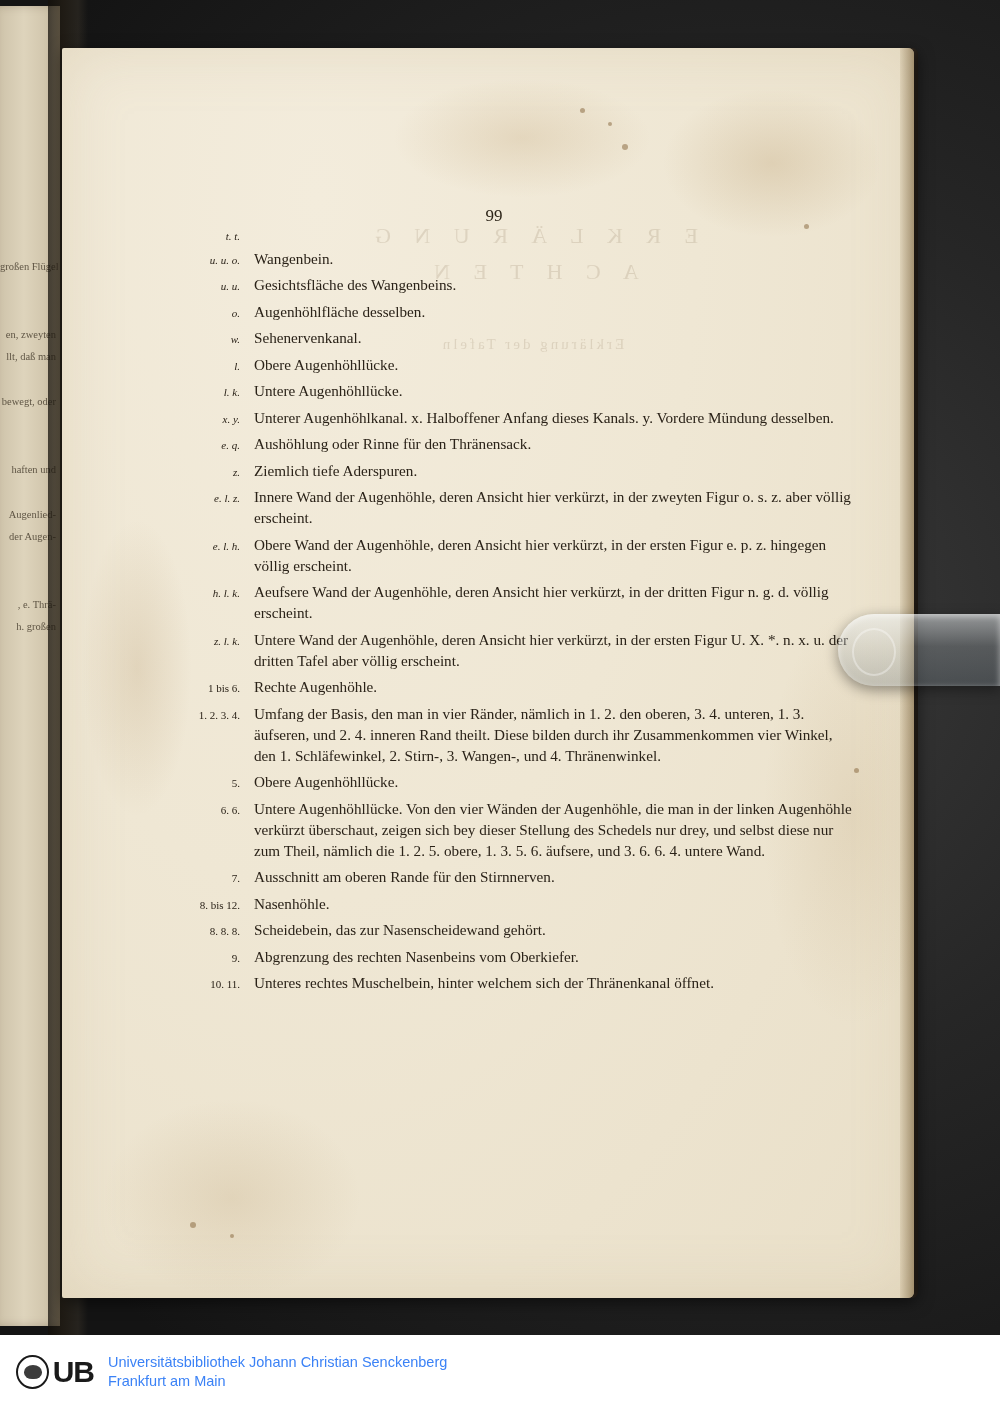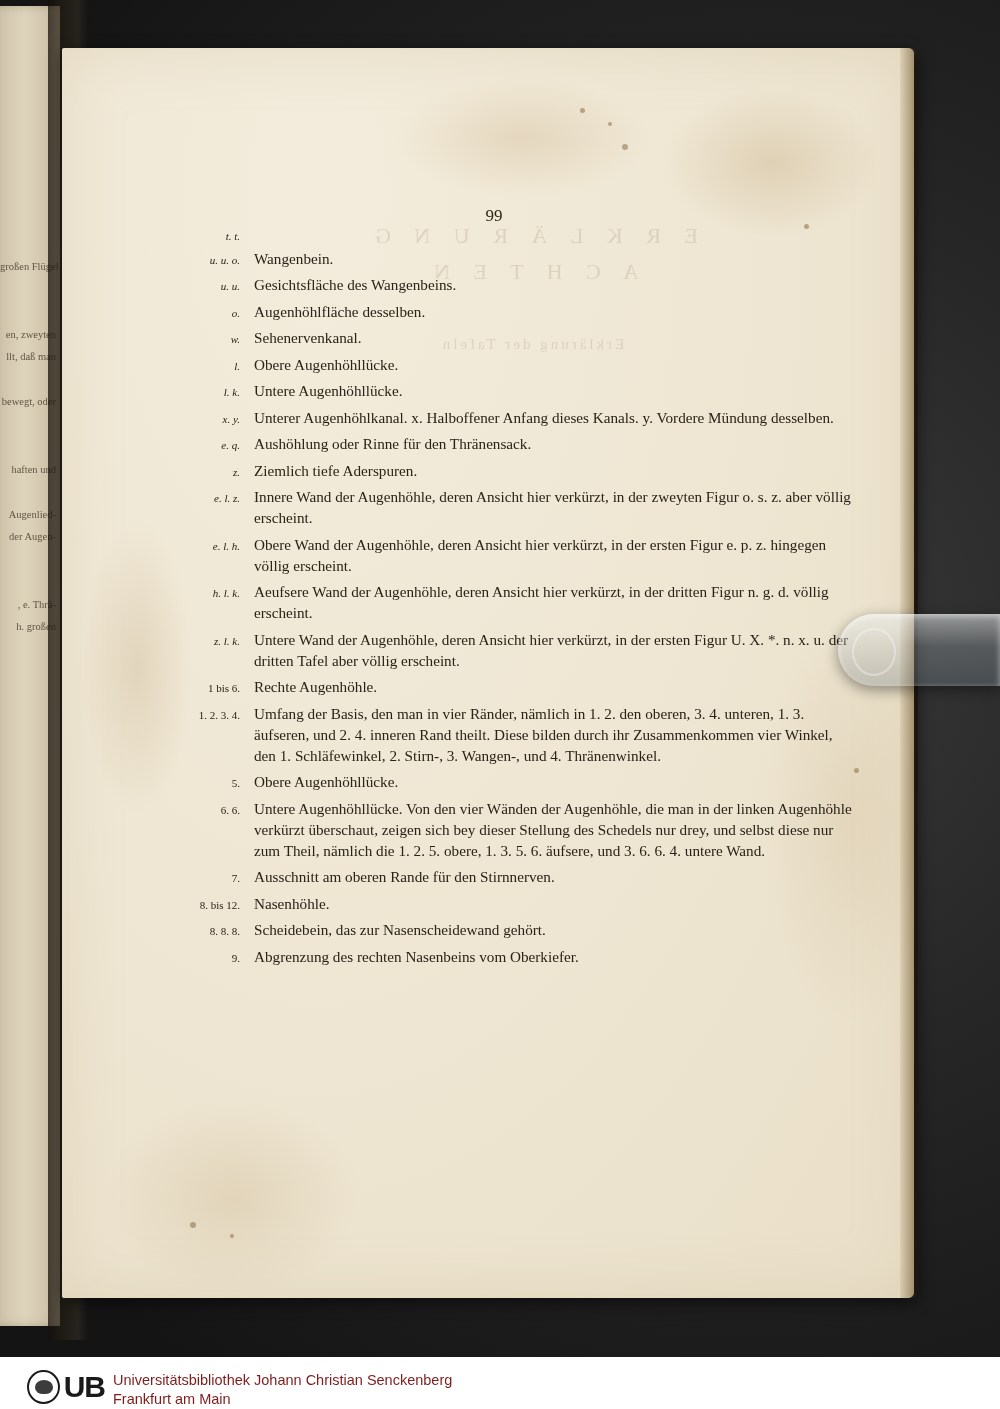--- a/index.html
+++ b/index.html
@@ -162,25 +162,25 @@
     content:"";
     position:absolute; left:14px; top:14px; width:40px; height:44px;
     border-radius:50%;
     border:2px solid rgba(255,255,255,.35);
   }
 
   
   .footer {
     position: absolute;
     left: 0; bottom: 0;
-    width: 1000px; height: 52px;
+    width: 1000px; height: 74px;
     background: #ffffff;
     display: flex;
-    align-items: flex-end;
-    padding-left: 27px;
+    align-items: center;
+    padding-left: 16px;
     box-sizing: border-box;
   }
   .ub-logo {
     width: 78px; height: 44px;
     display: flex; align-items: center; gap: 4px;
     flex: none;
   }
   .ub-face {
     width: 30px; height: 30px;
     border-radius: 50%;
@@ -196,25 +196,25 @@
     opacity:.85;
   }
   .ub-letters {
     font-family: "Liberation Sans", sans-serif;
     font-size: 30px;
     font-weight: 700;
     color: #1a1a1a;
     letter-spacing: -1px;
   }
   .footer-text {
-    margin-left: 8px;
+    margin-left: 14px;
     font-family: "Liberation Sans", sans-serif;
     font-size: 14.5px;
     line-height: 19px;
-    color: #7f1d1d;
+    color: #3b82f6;
   }
 </style>
 </head>
 <body>
 
 <div id="page">
 
   <div class="bg-dark"></div>
 
   <div class="verso">
@@ -346,20 +346,24 @@
           <div class="val">Nasenhöhle.</div>
         </div>
         <div class="row">
           <div class="key roman">8. 8. 8.</div>
           <div class="val">Scheidebein, das zur Nasenscheidewand gehört.</div>
         </div>
         <div class="row">
           <div class="key roman">9.</div>
           <div class="val">Abgrenzung des rechten Nasenbeins vom Oberkiefer.</div>
         </div>
+        <div class="row">
+          <div class="key roman">10. 11.</div>
+          <div class="val">Unteres rechtes Muschelbein, hinter welchem sich der Thränenkanal öffnet.</div>
+        </div>
       </div>
   </div>
 
   <div class="holder"></div>
 
   <div class="footer">
     <div class="ub-logo">
       <div class="ub-face"></div>
       <div class="ub-letters">UB</div>
     </div>

